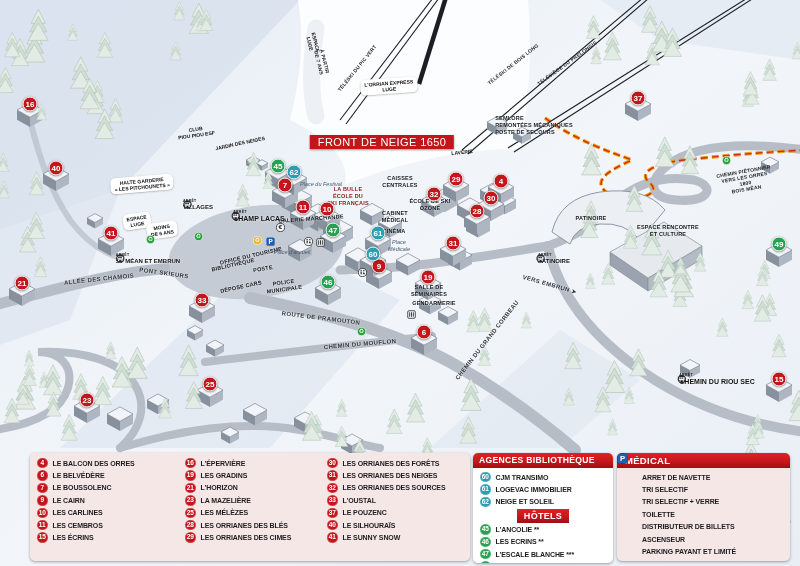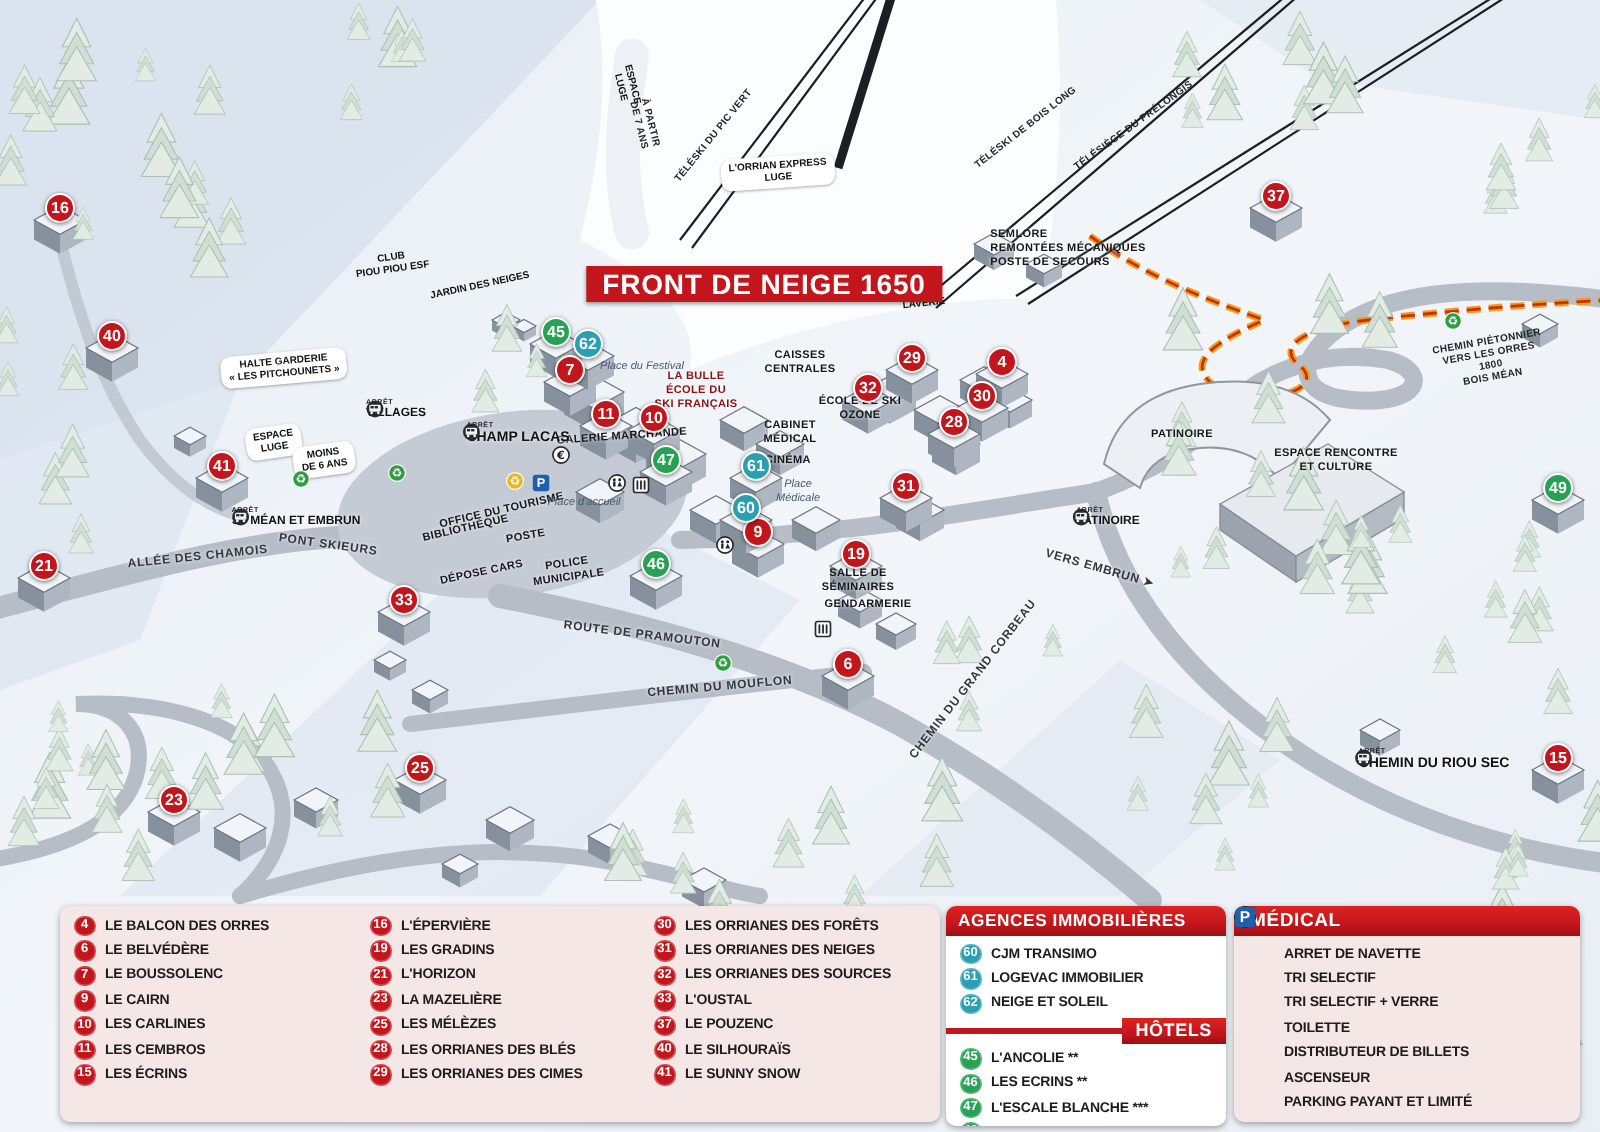--- a/index.html
+++ b/index.html
@@ -23,21 +23,21 @@
   .lbl.bld{font-size:5.5px;font-weight:bold;color:#14171c;text-align:center;
            line-height:1.25;letter-spacing:.2px;text-shadow:0 0 2px rgba(255,255,255,.85);}
   .lbl.left{text-align:left;}
   .lbl.esf{color:#8c1212;}
   .lbl.place{font-size:5.5px;font-style:italic;color:#49596e;text-align:center;line-height:1.2;}
   .lbl.tiny{font-size:5px;font-weight:bold;color:#23262b;text-align:center;line-height:1.2;letter-spacing:.2px;}
   .lbl.tinyb{font-size:5px;font-weight:bold;color:#111;text-align:center;line-height:1.2;}
   .lbl.pill{font-size:5px;font-weight:bold;color:#101215;text-align:center;line-height:1.2;
             background:#fff;border-radius:5px;padding:2px 4px;box-shadow:0 .5px 1.5px rgba(0,0,0,.35);}
   #banner{position:absolute;z-index:40;transform:translate(-50%,-50%);
-          background:var(--red);color:#fff;font-size:14px;font-weight:bold;
+          background:var(--red);color:#fff;font-size:11px;font-weight:normal;
           letter-spacing:.4px;padding:1px 8px;box-shadow:0 1px 2px rgba(0,0,0,.4);white-space:nowrap;}
 
   .busstop{position:absolute;display:flex;align-items:center;gap:2px;z-index:25;
            transform:translate(-50%,-50%);}
   .bs-txt{display:flex;flex-direction:column;line-height:1.05;}
   .bs-arret{font-size:3.5px;font-weight:bold;color:#222;letter-spacing:.3px;}
   .bs-name{font-size:6px;font-weight:bold;color:#111;white-space:nowrap;
            text-shadow:0 0 2px rgba(255,255,255,.9);}
   .busstop.big .bs-name{font-size:7px;}
   .micon{position:absolute;z-index:24;transform:translate(-50%,-50%);display:block;line-height:0;}
@@ -51,21 +51,21 @@
   .lrow{display:flex;align-items:center;gap:5px;height:12.4px;padding-left:7px;}
   .lnum{flex:0 0 10.5px;width:10.5px;height:10.5px;border-radius:50%;color:#fff;
         font-size:6.5px;font-weight:bold;text-align:center;line-height:10.5px;
         box-shadow:inset 0 0 0 .8px rgba(255,255,255,.25);}
   .lnum.res{background:var(--red);} .lnum.agency{background:var(--teal);} .lnum.hotel{background:var(--green);}
   .ltext{font-size:7px;font-weight:bold;color:#1c1c1e;letter-spacing:-.1px;white-space:nowrap;}
   .res-body{display:flex;padding-top:4px;}
   .res-col{display:flex;flex-direction:column;}
   .res-col.c0{width:148px;} .res-col.c1{width:142px;} .res-col.c2{width:150px;}
   .ag-body{padding-top:3px;display:flex;flex-direction:column;}
-  .hotels-hdr{display:flex;align-items:center;height:13px;margin:1px 0 1px 0;}
+  .hotels-hdr{display:flex;align-items:center;height:13px;margin:1px 0 1px 0;flex-direction:column;}
   .hotels-line{flex:1;height:2.5px;background:var(--red);}
   .hotels-box{background:linear-gradient(#d22,var(--red) 60%,#9d0f12);color:#fff;font-size:9px;font-weight:bold;
               padding:1.5px 7px 2px;letter-spacing:.3px;}
   .leg-body{padding-top:3px;display:flex;flex-direction:column;}
   .leg-row{display:flex;align-items:center;gap:6px;height:12.4px;padding-left:8px;}
   .leg-ic{flex:0 0 11px;width:11px;height:11px;line-height:0;}
 </style>
 </head>
 <body>
 
@@ -1200,21 +1200,21 @@
           </div>
           <div class="lrow">
             <div class="lnum res">41</div>
             <div class="ltext">LE SUNNY SNOW</div>
           </div>
         </div>
     </div>
   </div>
 
   <div class="panel white" style="left:473px;top:453px;width:140px;height:110px;">
-    <div class="hdr" style="font-size:8.6px;padding-left:6px;">AGENCES IMMOBILIÈRES</div>
+    <div class="hdr" style="font-size:8.6px;padding-left:6px;">AGENCES BIBLIOTHÈQUE</div>
     <div class="ag-body" id="ag-list">
         <div class="lrow">
           <div class="lnum agency">60</div>
           <div class="ltext">CJM TRANSIMO</div>
         </div>
         <div class="lrow">
           <div class="lnum agency">61</div>
           <div class="ltext">LOGEVAC IMMOBILIER</div>
         </div>
         <div class="lrow">

